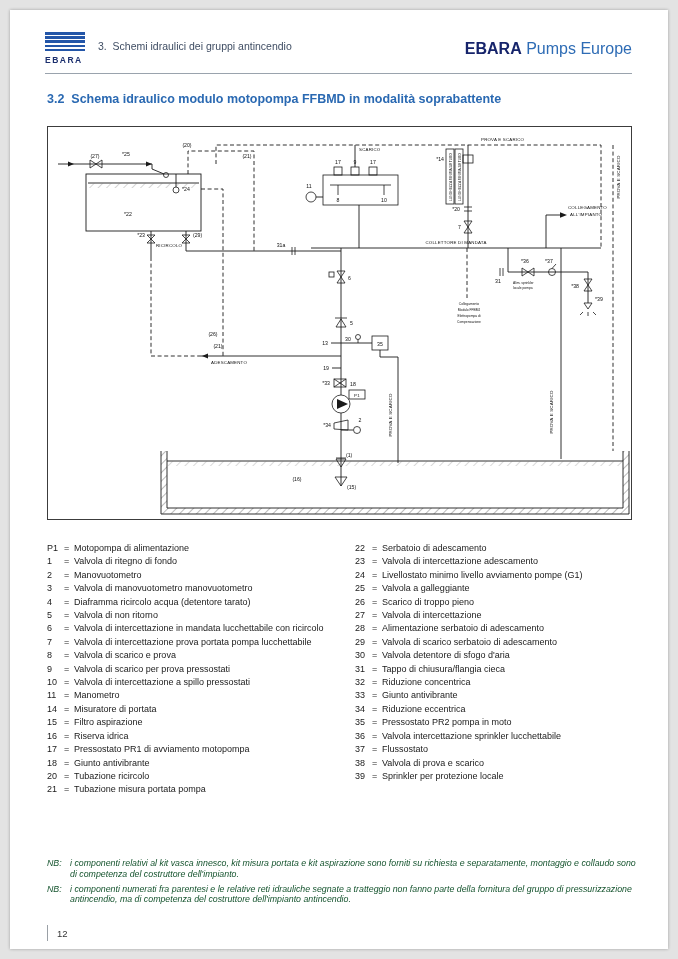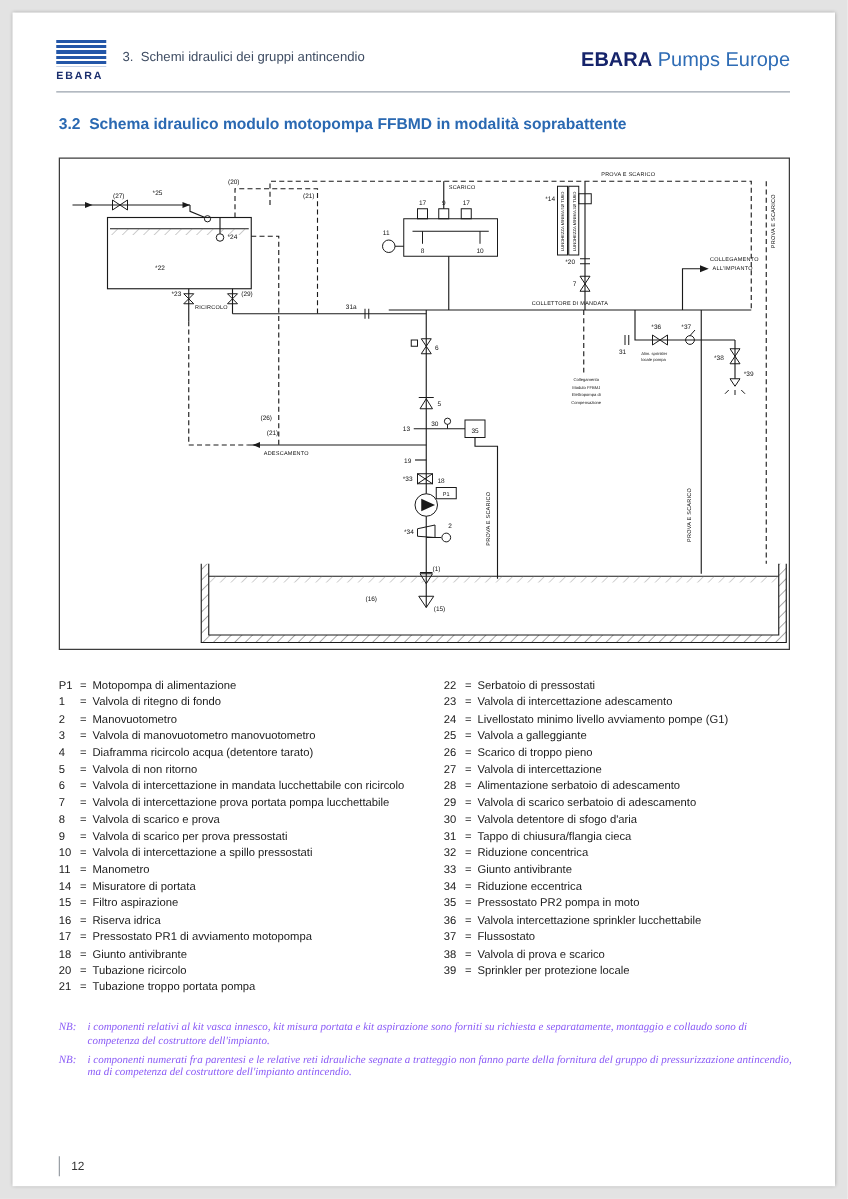--- a/index.html
+++ b/index.html
@@ -38,21 +38,21 @@
   .legend { position: absolute; left: 37px; top: 532px; width: 590px; display: flex; color: #1a1a1a; }
   .lcol { font-size: 9px; }
   .lcol-left { width: 308px; }
   .lcol-right { flex: 1; }
   .lrow { display: flex; line-height: 13.4px; }
   .lnum { width: 17px; flex: none; }
   .leq  { width: 10px; flex: none; }
   .ltxt { flex: 1; }
 
   
-  .notes { position: absolute; left: 37px; top: 806px; width: 590px; color: #8b5cf6; font-family: Liberation Serif, serif; }
+  .notes { position: absolute; left: 37px; top: 848px; width: 590px; color: #14532d; }
   .note { display: flex; font-style: italic; font-size: 8.8px; line-height: 10.8px; margin-bottom: 4px; }
   .nb { width: 23px; flex: none; }
   .ntext { flex: 1; }
 
   
   .footer { position: absolute; left: 37px; top: 915px; height: 16px; display: flex; align-items: center;
     border-left: 1px solid #9aa0a6; padding-left: 9px; }
   .pageno { font-size: 9.5px; color: #333; }
 </style>
 </head>
@@ -362,29 +362,29 @@
 
           <div class="lrow">
             <span class="lnum">20</span>
             <span class="leq">=</span>
             <span class="ltxt">Tubazione ricircolo</span>
           </div>
 
           <div class="lrow">
             <span class="lnum">21</span>
             <span class="leq">=</span>
-            <span class="ltxt">Tubazione troppo portata pompa</span>
+            <span class="ltxt">Tubazione misura portata pompa</span>
           </div>
         </div>
       <div class="lcol lcol-right">
 
           <div class="lrow">
             <span class="lnum">22</span>
             <span class="leq">=</span>
-            <span class="ltxt">Serbatoio di pressostati</span>
+            <span class="ltxt">Serbatoio di adescamento</span>
           </div>
 
           <div class="lrow">
             <span class="lnum">23</span>
             <span class="leq">=</span>
             <span class="ltxt">Valvola di intercettazione adescamento</span>
           </div>
 
           <div class="lrow">
             <span class="lnum">24</span>

